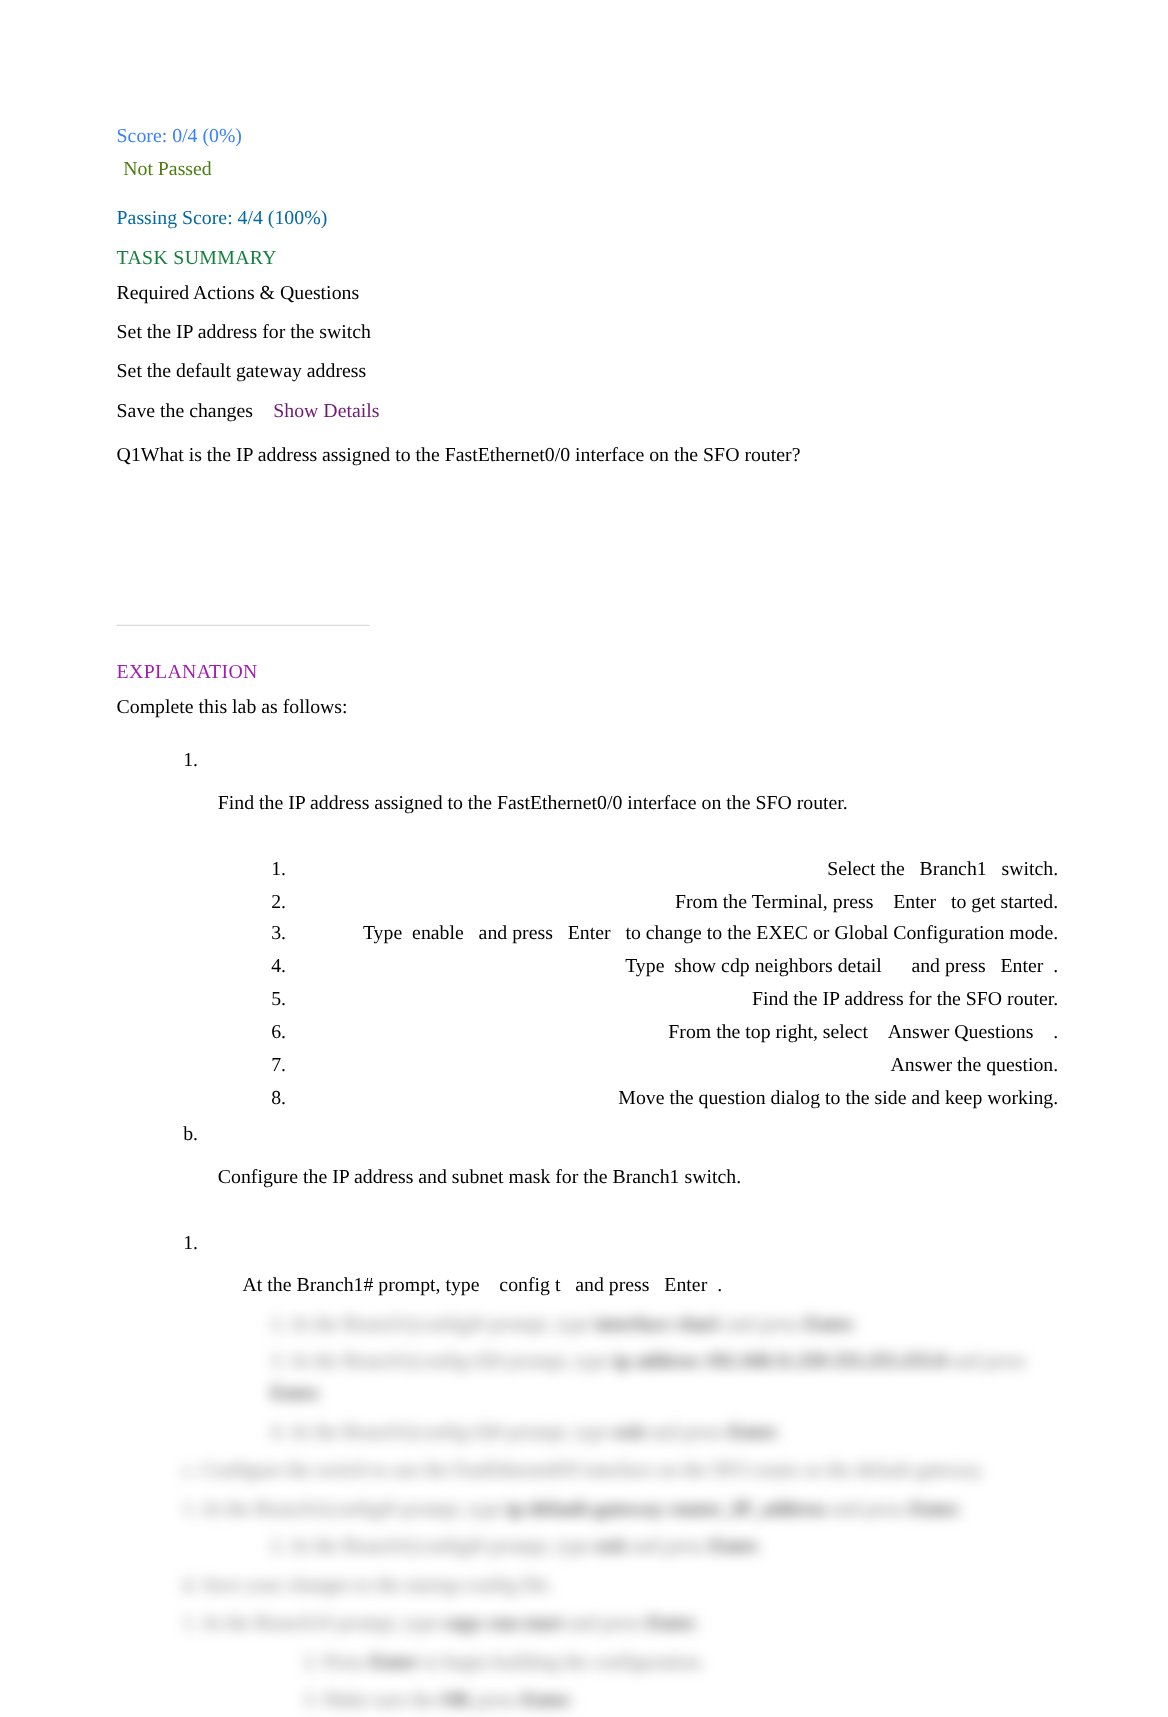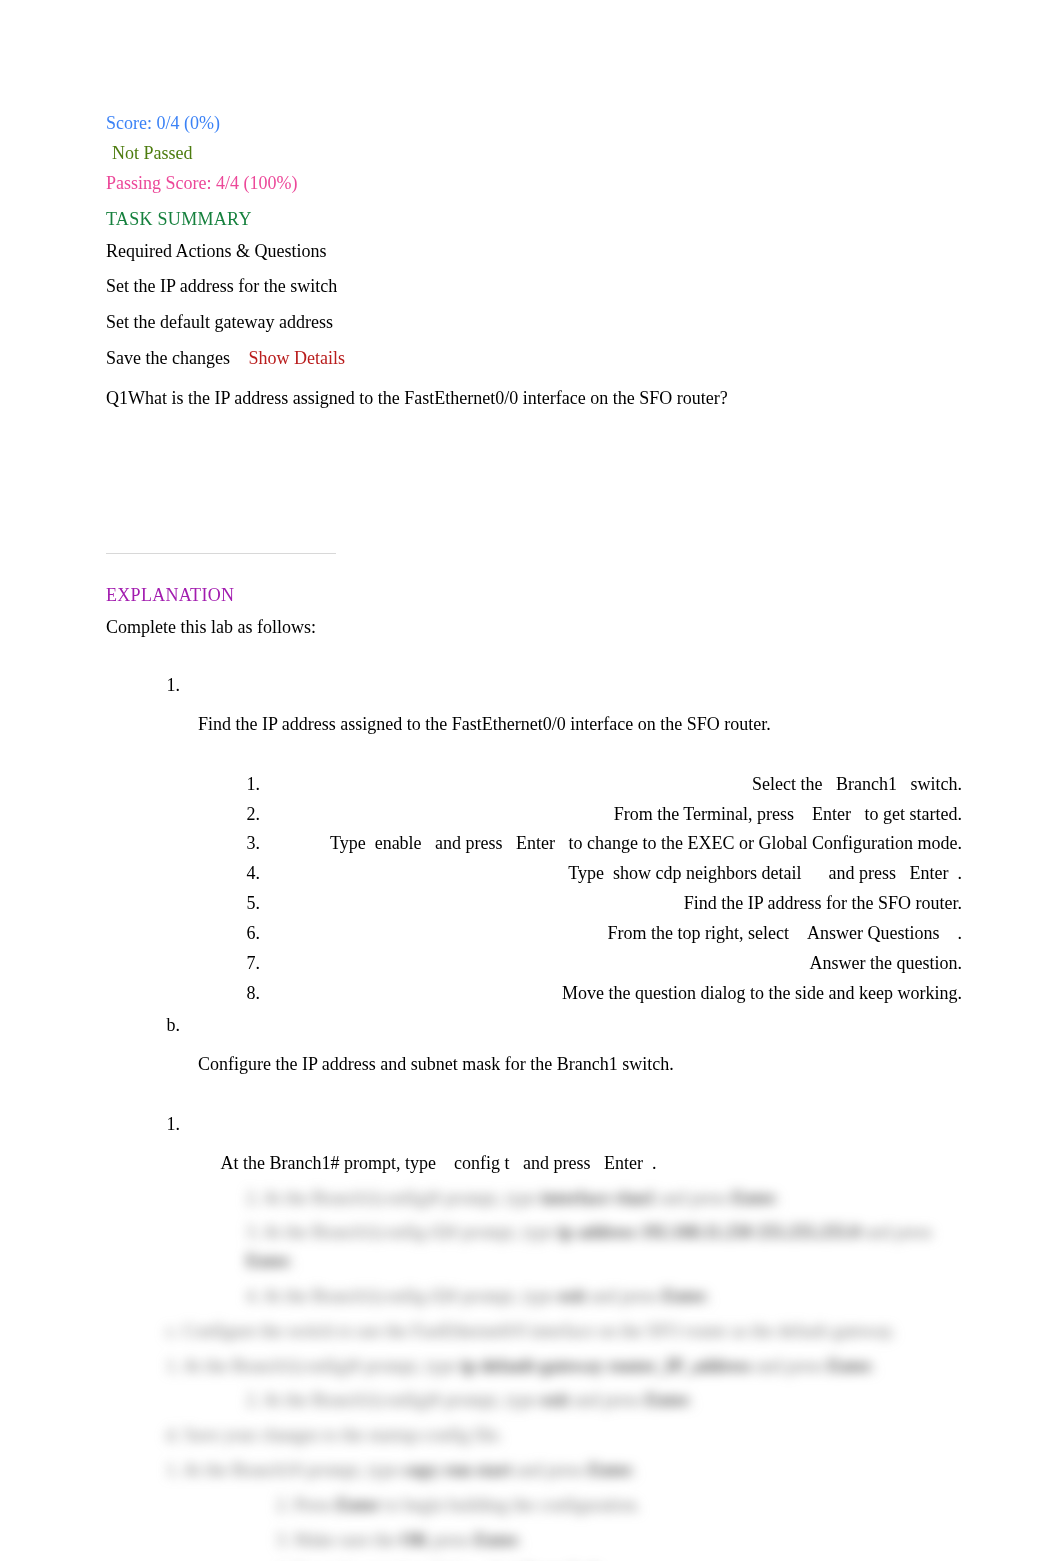--- a/index.html
+++ b/index.html
@@ -7,36 +7,36 @@
       font-family: Georgia, 'Times New Roman', serif;
       font-size: 18px;
       line-height: 1.55;
       color: #000;
       background: #fff;
       width: 1062px;
       padding: 110px 100px 60px 106px;
     }
     .score-line { color: #3b82f6; }
     .not-passed { color: #4d7c0f; margin-left: 6px; margin-top: 2px; }
-    .passing-score { color: #ec4899; margin-top: 2px; }
+    .passing-score { color: #0369a1; margin-top: 17px; }
     .task-summary { color: #15803d; margin-top: 8px; letter-spacing: 0.3px; }
     .req-actions { margin-top: 4px; }
     .action-item { margin-top: 8px; }
     .save-row { margin-top: 8px; }
-    .show-details { color: #b91c1c; cursor: pointer; margin-left: 14px; }
+    .show-details { color: #701a75; cursor: pointer; margin-left: 14px; }
     .question-row { margin-top: 12px; }
     .hr-short {
       border: none;
       border-top: 1px solid #d8d8d8;
       width: 230px;
       margin-top: 140px;
       margin-bottom: 28px;
     }
     .explanation-heading { color: #a21caf; letter-spacing: 0.3px; }
-    .complete-lab { margin-top: 4px; margin-bottom: 30px; }
+    .complete-lab { margin-top: 4px; margin-bottom: 20px; }
     .outer-list {
       margin-left: 60px;
     }
     .outer-item-row {
       display: flex;
       gap: 18px;
       margin-bottom: 6px;
     }
     .outer-marker { min-width: 14px; text-align: right; }
     .outer-content { flex: 1; margin-top: 39px; }

